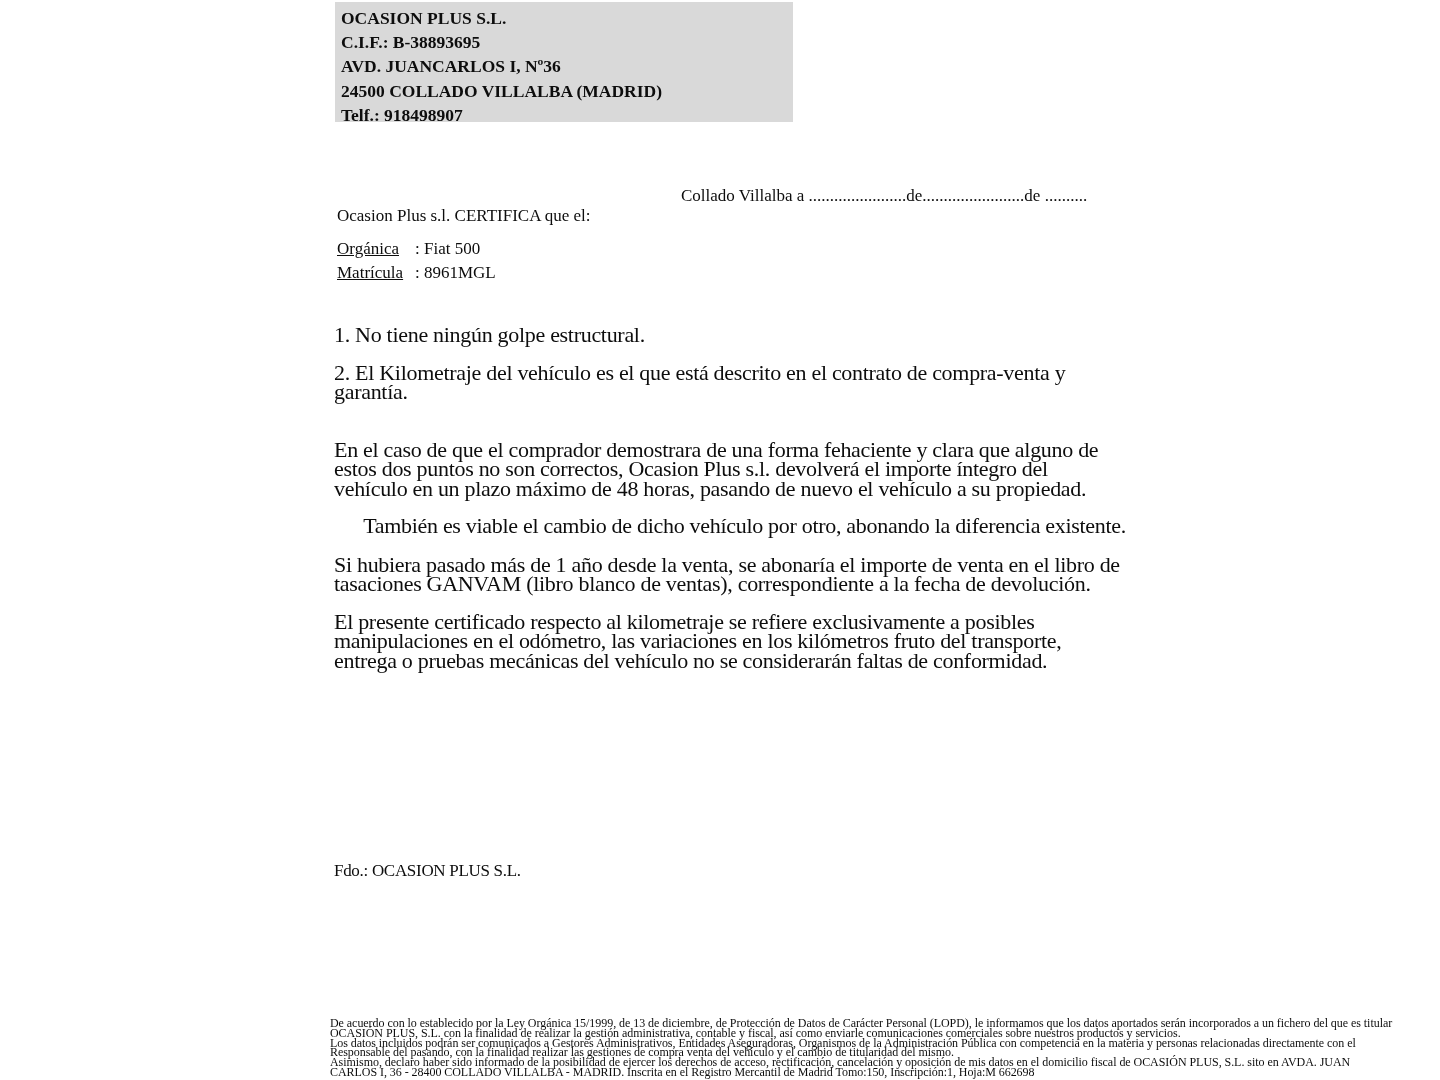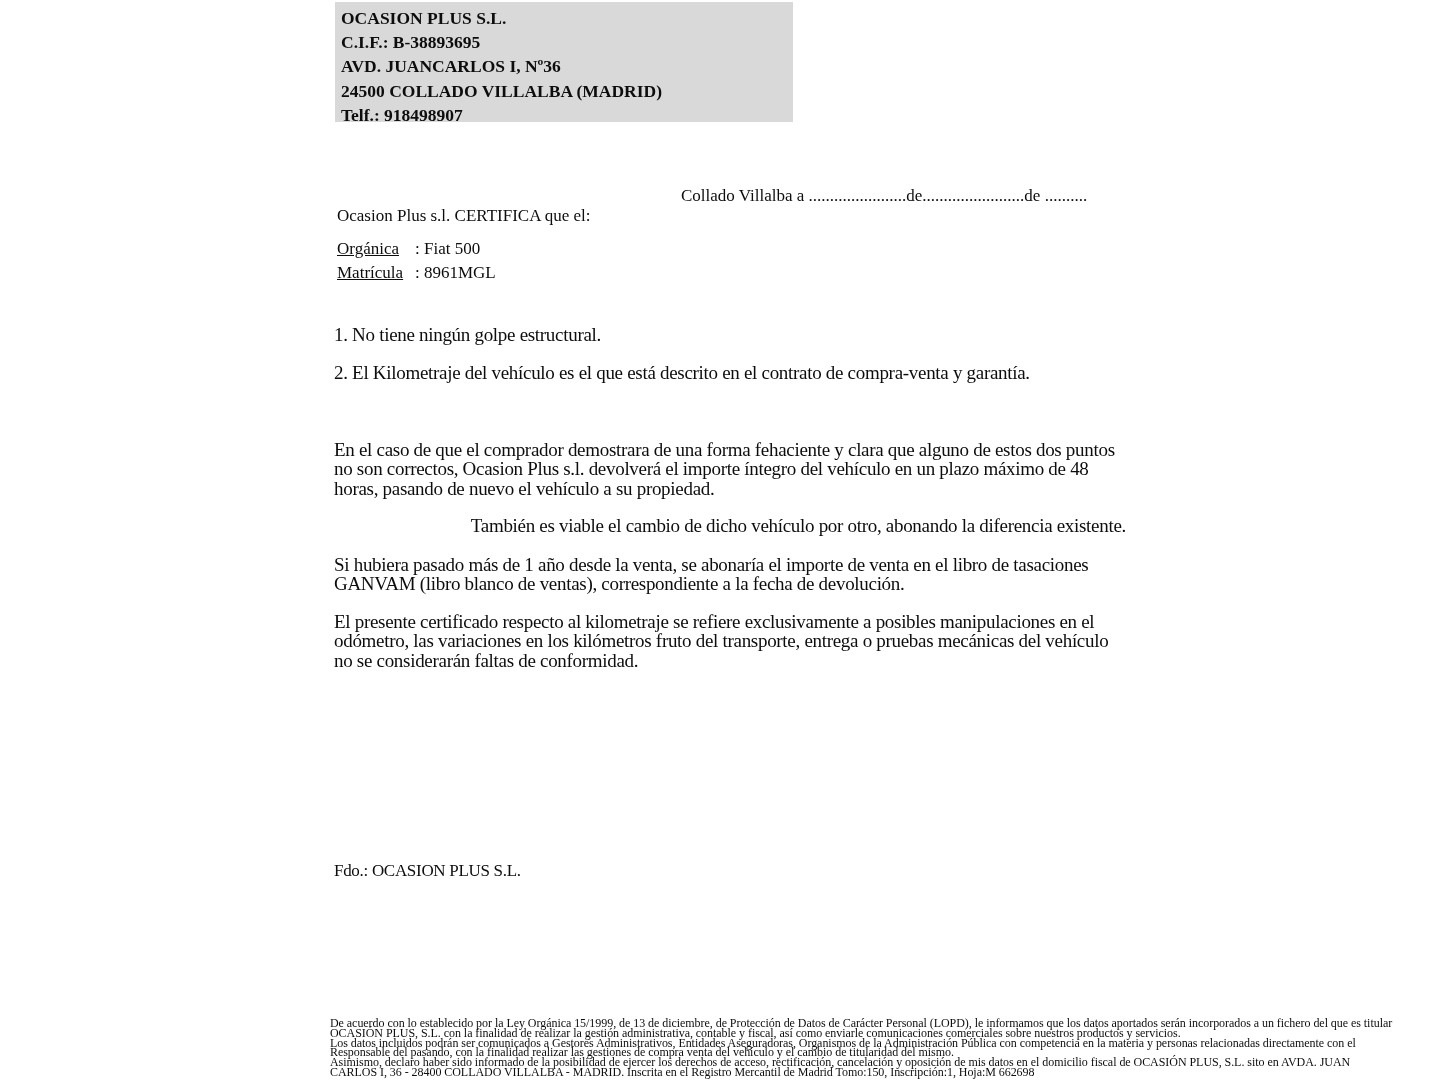--- a/index.html
+++ b/index.html
@@ -57,21 +57,21 @@
     display: inline-block;
     width: 78px;
     text-decoration: underline;
   }
   .row-vehicle { top: 239px; }
   .row-plate   { top: 263px; }
   .body-text {
     position: absolute;
     left: 334px;
     width: 792px;
-    font-size: 19px;
+    font-size: 22px;
     line-height: 19.4px;
     letter-spacing: -0.3px;
   }
   .point-1 { top: 325px; }
   .point-2 { top: 363px; }
   .para-a  { top: 440px; }
   .para-b  { top: 516px; text-align: right; }
   .para-c  { top: 555px; }
   .para-d  { top: 612px; }
   .signature-line {

